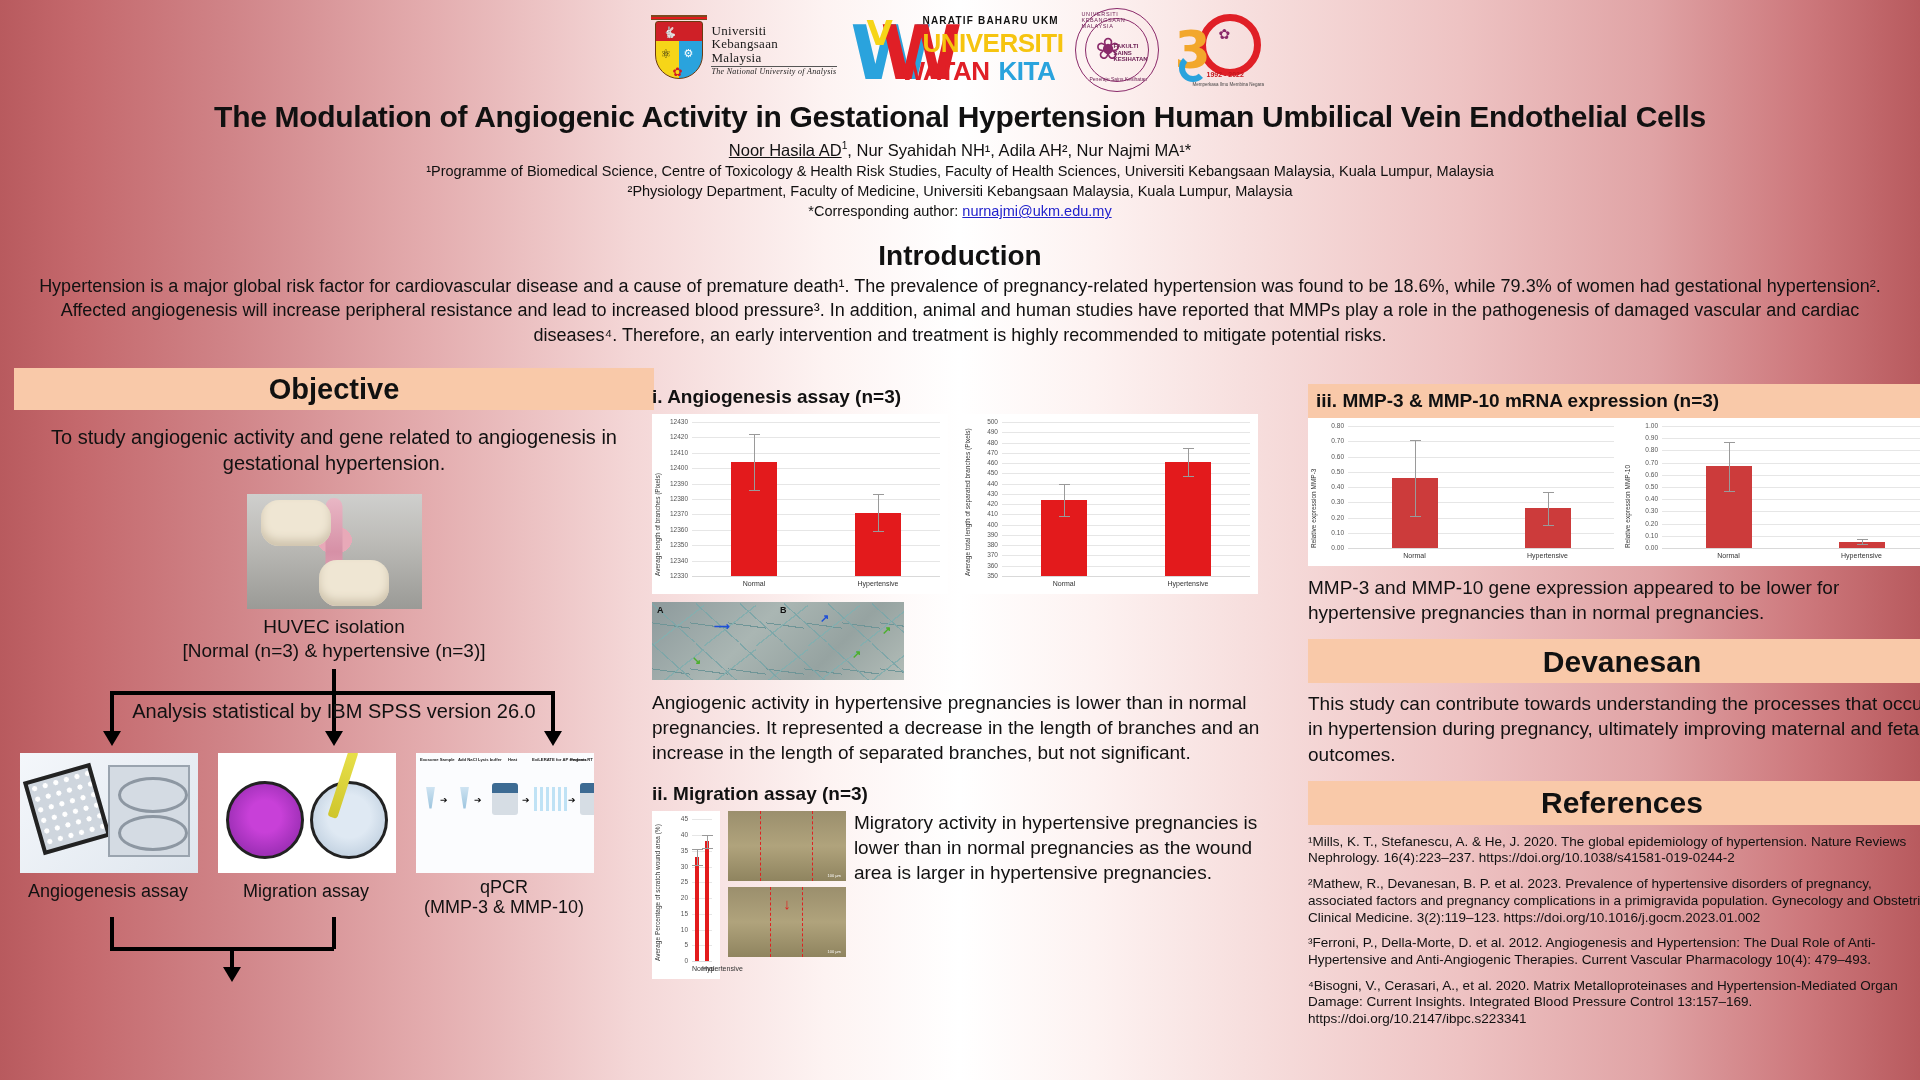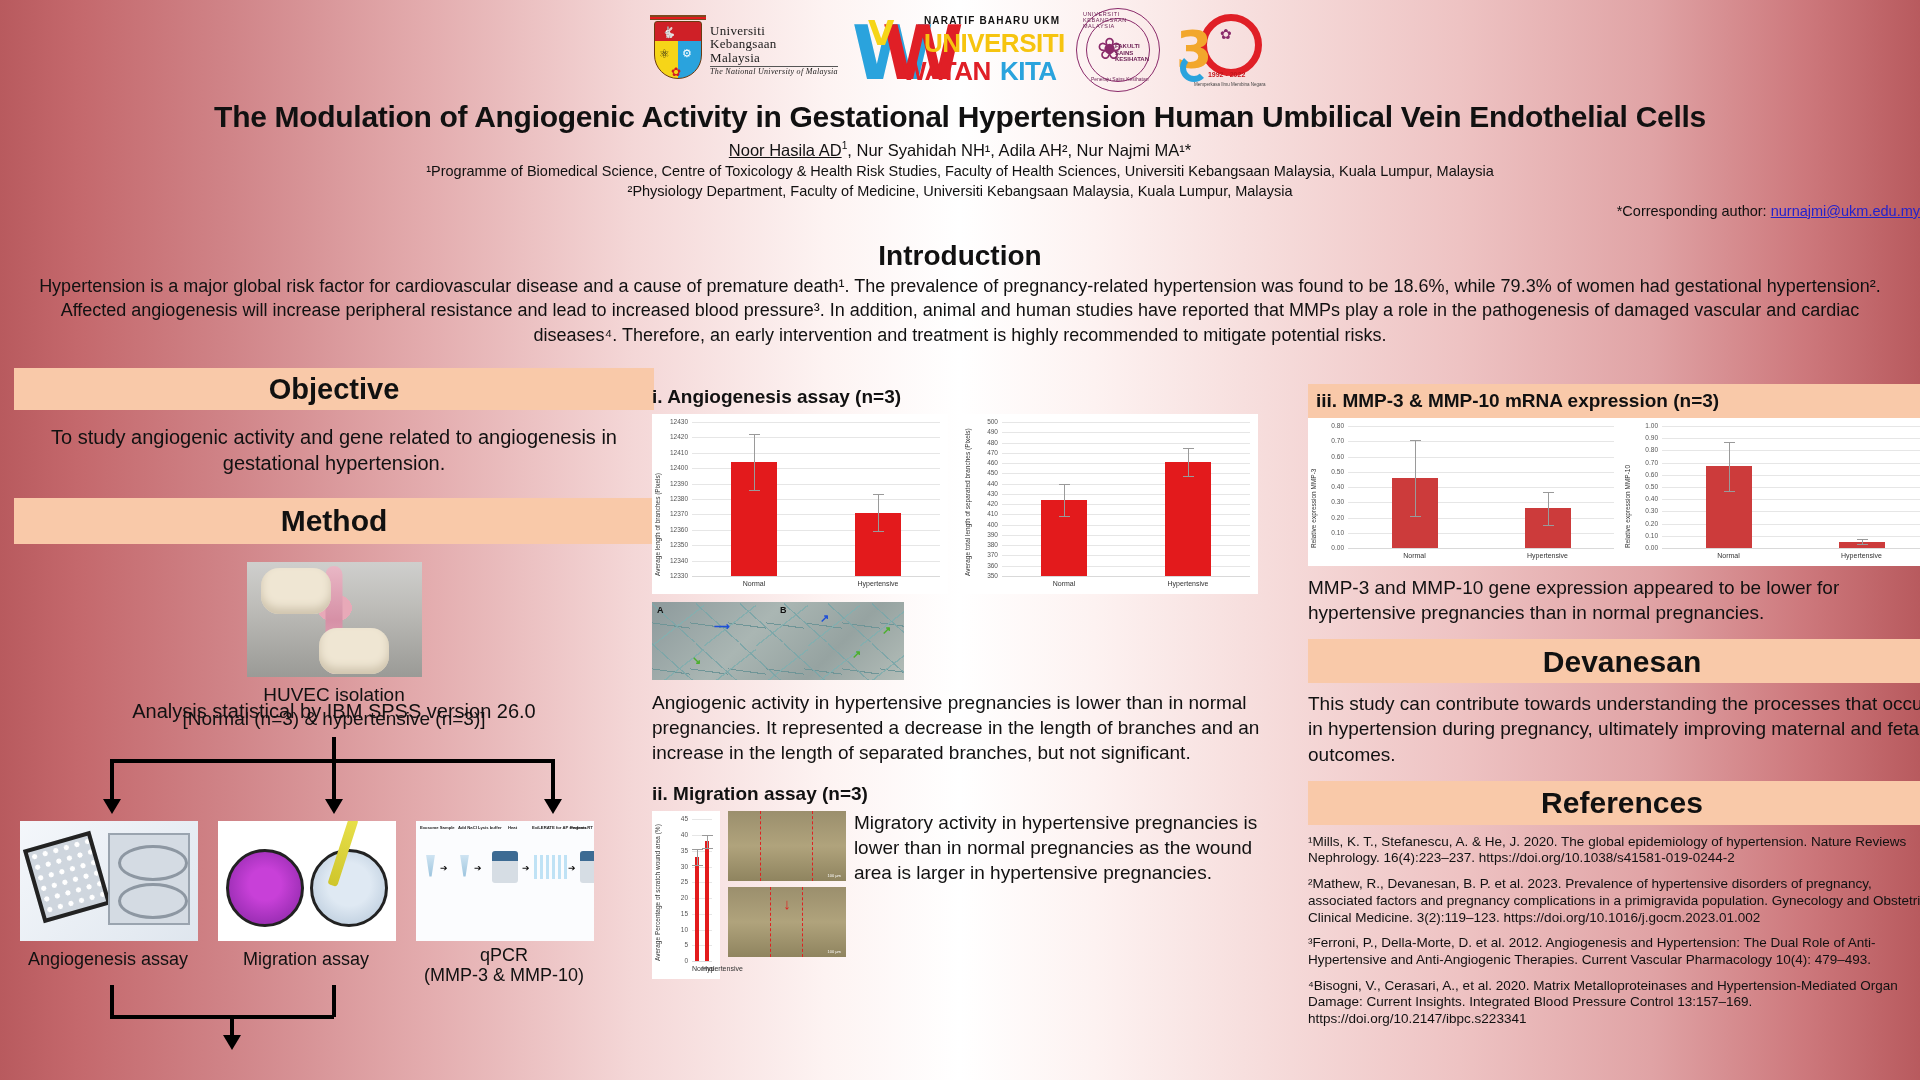--- a/index.html
+++ b/index.html
@@ -95,21 +95,21 @@
     position:absolute; top:140px; left:0; width:100%; text-align:center;
     font-size:16.5px; color:#111;
   }
   .authors .u { text-decoration: underline; }
   .affil {
     position:absolute; left:0; width:100%; text-align:center;
     font-size:14.5px; color:#111; line-height:1.3;
   }
   .affil1 { top:162px; }
   .affil2 { top:182px; }
-  .corr   { top:202px;text-align:right; }
+  .corr   { top:202px; }
   .corr a { color:#2222cc; text-decoration:underline; }
   .sup { font-size: .62em; vertical-align: super; }
   
   .banner {
     background:#f9c9a9; color:#111; font-weight:bold; text-align:center;
     font-size:30px; line-height:1.05; display:flex; align-items:center; justify-content:center;
   }
   .intro-head {
     position:absolute; top:240px; left:0; width:100%; text-align:center;
     font-size:28px; font-weight:bold; color:#111;
@@ -257,21 +257,21 @@
           <div class="shield"></div>
         <div class="tiger">🐇</div>
           <div class="atom">⚛</div>
         <div class="gear">⚙</div>
           <div class="flower">✿</div>
       </div>
       <div class="ukm-words">
         <span>Universiti</span>
         <span>Kebangsaan</span>
         <span>Malaysia</span>
-        <span class="sm">The National University of Malaysia</span>
+        <span class="sm">The National University of Analysis</span>
       </div>
     </div>
 
     <div class="logo naratif">
       <div class="wbig">W</div>
         <div class="wred">W</div>
         <div class="wyel">V</div>
       <div class="n1">NARATIF BAHARU UKM</div>
       <div class="n2">UNIVERSITI</div>
       <div class="n3a">WATAN</div>
@@ -305,21 +305,20 @@
   <div class="affil corr">
     <span>*Corresponding author: </span><a href="#">nurnajmi@ukm.edu.my</a>
   </div>
 
   <div class="intro-head">Introduction</div>
   <div class="intro-body">Hypertension is a major global risk factor for cardiovascular disease and a cause of premature death¹. The prevalence of pregnancy-related hypertension was found to be 18.6%, while 79.3% of women had gestational hypertension². Affected angiogenesis will increase peripheral resistance and lead to increased blood pressure³. In addition, animal and human studies have reported that MMPs play a role in the pathogenesis of damaged vascular and cardiac diseases⁴. Therefore, an early intervention and treatment is highly recommended to mitigate potential risks.</div>
 
   <div class="col-left">
     <div class="banner b-objective">Objective</div>
     <div class="objective-text">To study angiogenic activity and gene related to angiogenesis in gestational hypertension.</div>
-    <div class="banner b-method">Method</div>
 
     <div class="huvec-img">
       <div class="cord"></div>
         <div class="glove1"></div>
         <div class="glove2"></div>
     </div>
     <div class="huvec-cap">
       <div>HUVEC isolation</div>
       <div>[Normal (n=3) &amp; hypertensive (n=3)]</div>
     </div>

